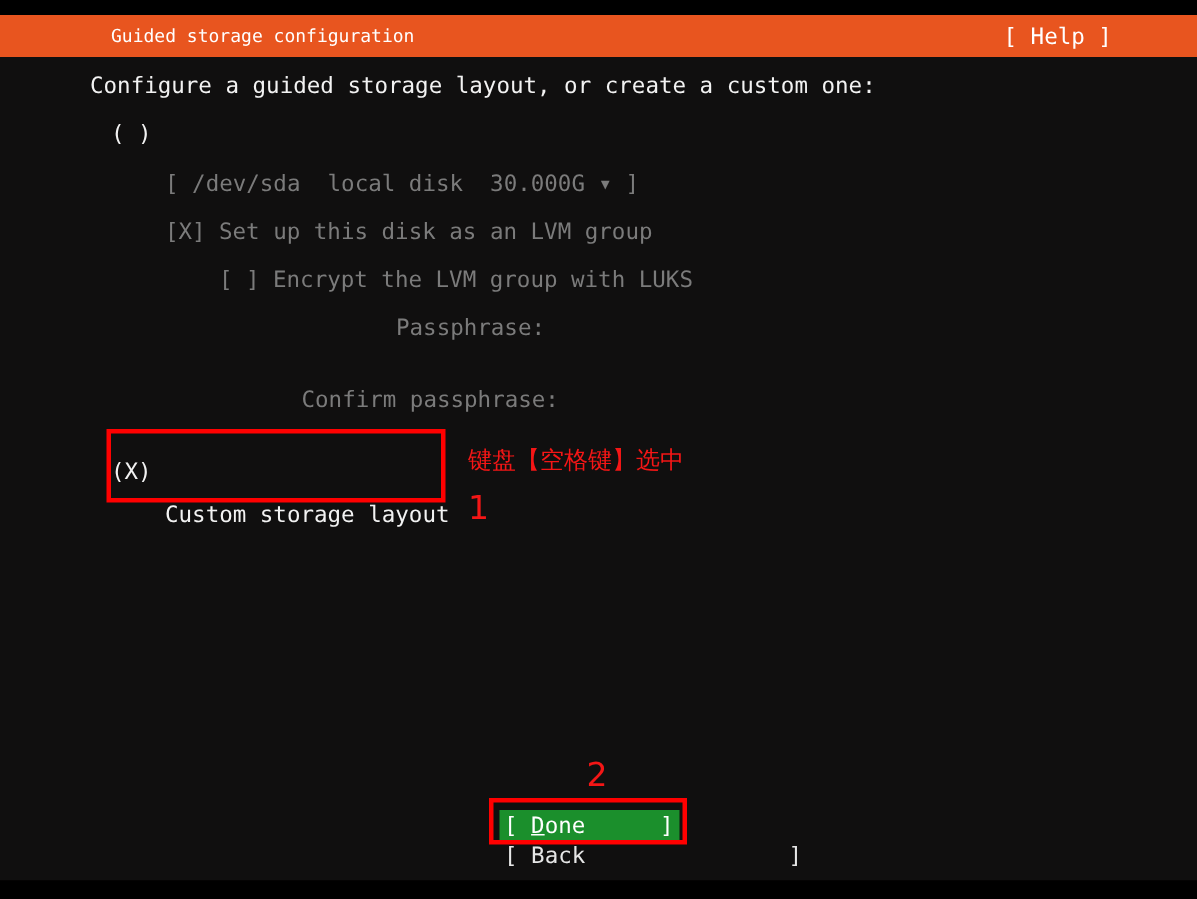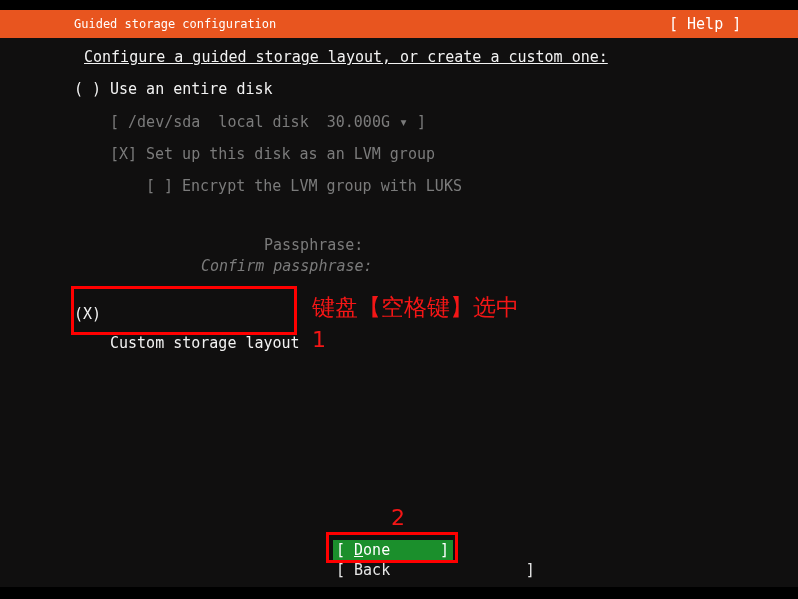--- a/index.html
+++ b/index.html
@@ -74,21 +74,21 @@
   .annot-box {
     position: absolute;
     border: 3px solid #ff0000;
     box-sizing: border-box;
     background: transparent;
   }
   .annot-text-cn {
     position: absolute;
     color: #f41616;
     font-family: "DejaVu Sans", "Liberation Sans", sans-serif;
-    font-size: 23px;
+    font-size: 16px;
     line-height: 28px;
     white-space: pre;
     font-weight: 500;
   }
   .annot-num {
     position: absolute;
     color: #f41616;
     font-family: "DejaVu Sans", "Liberation Sans", sans-serif;
     font-size: 22px;
     line-height: 24px;
@@ -145,35 +145,34 @@
 <body>
 
 <div id="screen">
 
   <div class="term-bg"></div>
 
   <div class="titlebar"></div>
   <div class="titlebar-text">Guided storage configuration</div>
   <div class="help-text">[ Help ]</div>
 
-  <div class="line bright" style="left:84px; top:48px;text-decoration:underline;">Configure a guided storage layout, or create a custom one:</div>
+  <div class="line bright" style="left:60px; top:48px;">Configure a guided storage layout, or create a custom one:</div>
 
   <div class="line bright" style="left:74px; top:80px;">( )</div>
-  <div class="line bright" style="left:110px; top:80px;">Use an entire disk</div>
 
   <div class="line dim" style="left:110px; top:113px;">[ /dev/sda  local disk  30.000G ▾ ]</div>
 
   <div class="line dim" style="left:110px; top:145px;">[X]</div>
   <div class="line dim" style="left:146px; top:145px;">Set up this disk as an LVM group</div>
 
   <div class="line dim" style="left:146px; top:177px;">[ ]</div>
   <div class="line dim" style="left:182px; top:177px;">Encrypt the LVM group with LUKS</div>
 
-  <div class="line dim" style="left:264px; top:209px;margin-top:27px;">Passphrase:</div>
-  <div class="line dim" style="left:201px; top:257px;font-style:italic;">Confirm passphrase:</div>
+  <div class="line dim" style="left:264px; top:209px;">Passphrase:</div>
+  <div class="line dim" style="left:201px; top:257px;">Confirm passphrase:</div>
 
   <div class="line bright" style="left:74px; top:305px;">(X)</div>
   <div class="line bright" style="left:110px; top:305px;margin-top:29px;">Custom storage layout</div>
 
   <div class="annot-box" style="left:71px; top:286px; width:226px; height:49px;"></div>
 
   <div class="annot-text-cn" style="left:312px; top:293px;">键盘【空格键】选中</div>
   <div class="annot-num" style="left:312px; top:328px;">1</div>
 
   <div class="annot-num" style="left:391px; top:506px;">2</div>

